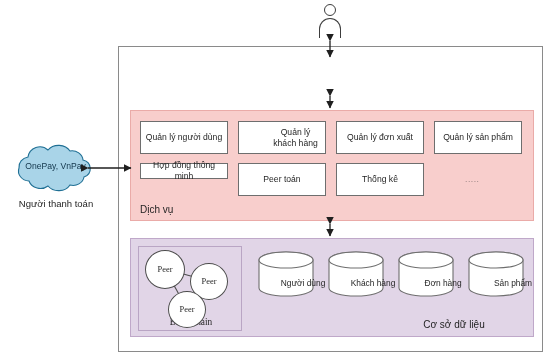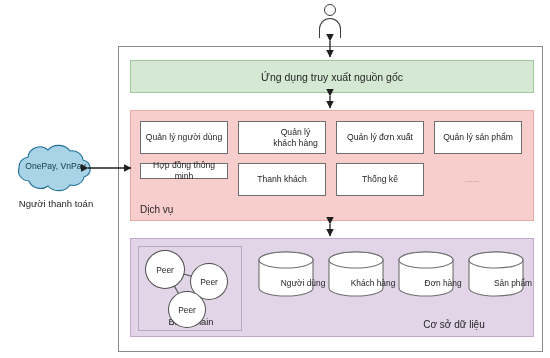--- a/index.html
+++ b/index.html
@@ -138,20 +138,21 @@
   
   #blockchain-box {
     position: absolute;
     left: 7px;
     top: 7px;
     width: 104px;
     height: 85px;
     border: 1.1px solid #b9a5c4;
     background: transparent;
     box-sizing: border-box;
+    font-family: Liberation Serif, serif;
   }
   #blockchain-label {
     position: absolute;
     left: 0;
     bottom: 3px;
     width: 104px;
     text-align: center;
     font-size: 9.3px;
   }
   .peer-node {
@@ -235,43 +236,40 @@
 
 <div class="diagram">
 
   <div id="actor">
     <div class="head"></div>
     <div class="body"></div>
   </div>
 
   <div id="system-container"></div>
 
-  <div class="layer" id="app-layer">
-    <span class="layer-title">Ứng dụng truy xuất nguồn gốc</span>
-  </div>
 
   <div class="layer" id="service-layer">
     <div class="service-box" style="left:9px;  top:10px; width:88px; height:33px;">
         <span>Quản lý người dùng</span>
       </div>
     <div class="service-box" style="left:107px;top:10px; width:88px; height:33px;padding-left:30px;">
         <span>Quản lý khách hàng</span>
       </div>
     <div class="service-box" style="left:205px;top:10px; width:88px; height:33px;">
         <span>Quản lý đơn xuất</span>
       </div>
     <div class="service-box" style="left:303px;top:10px; width:88px; height:33px;">
         <span>Quản lý sản phẩm</span>
       </div>
 
     <div class="service-box" style="left:9px;  top:52px; width:88px; height:16px;">
         <span>Hợp đồng thông minh</span>
       </div>
     <div class="service-box" style="left:107px;top:52px; width:88px; height:33px;">
-        <span>Thanh khách</span>
+        <span>Peer toán</span>
       </div>
     <div class="service-box" style="left:205px;top:52px; width:88px; height:33px;">
         <span>Thống kê</span>
       </div>
     <div class="service-ellipsis" style="left:334px;top:63px;">.....</div>
 
     <div class="layer-label" id="service-label">Dịch vụ</div>
   </div>
 
   <div class="layer" id="data-layer">

